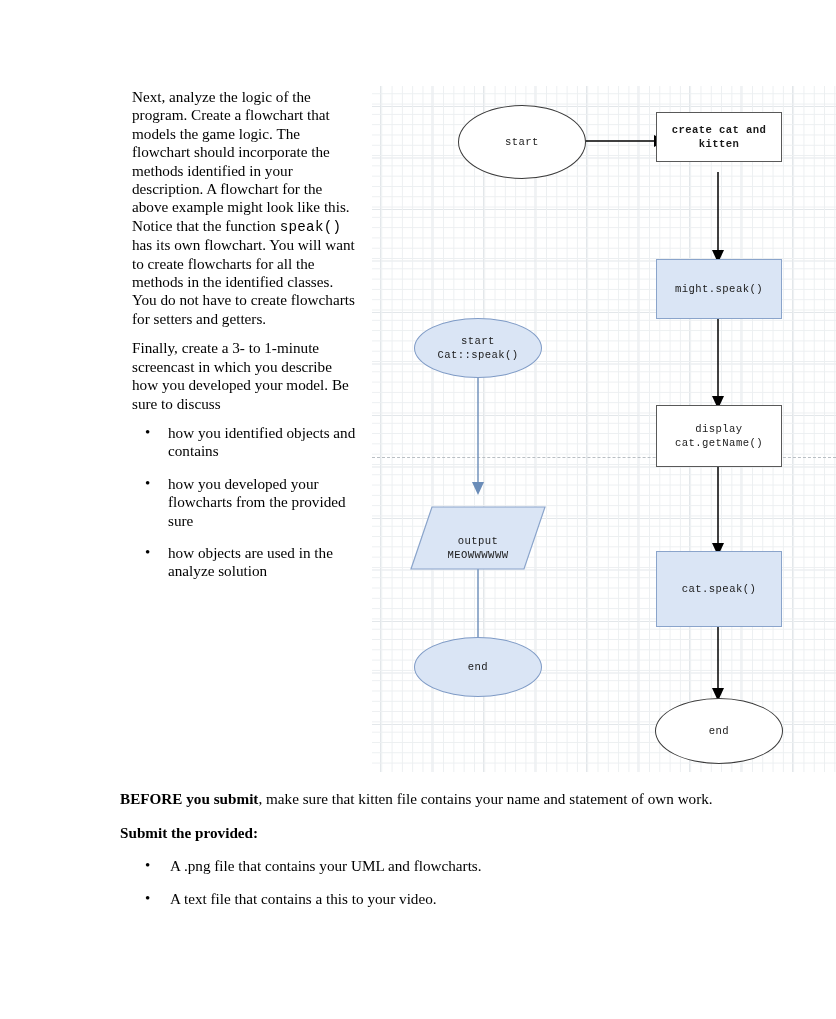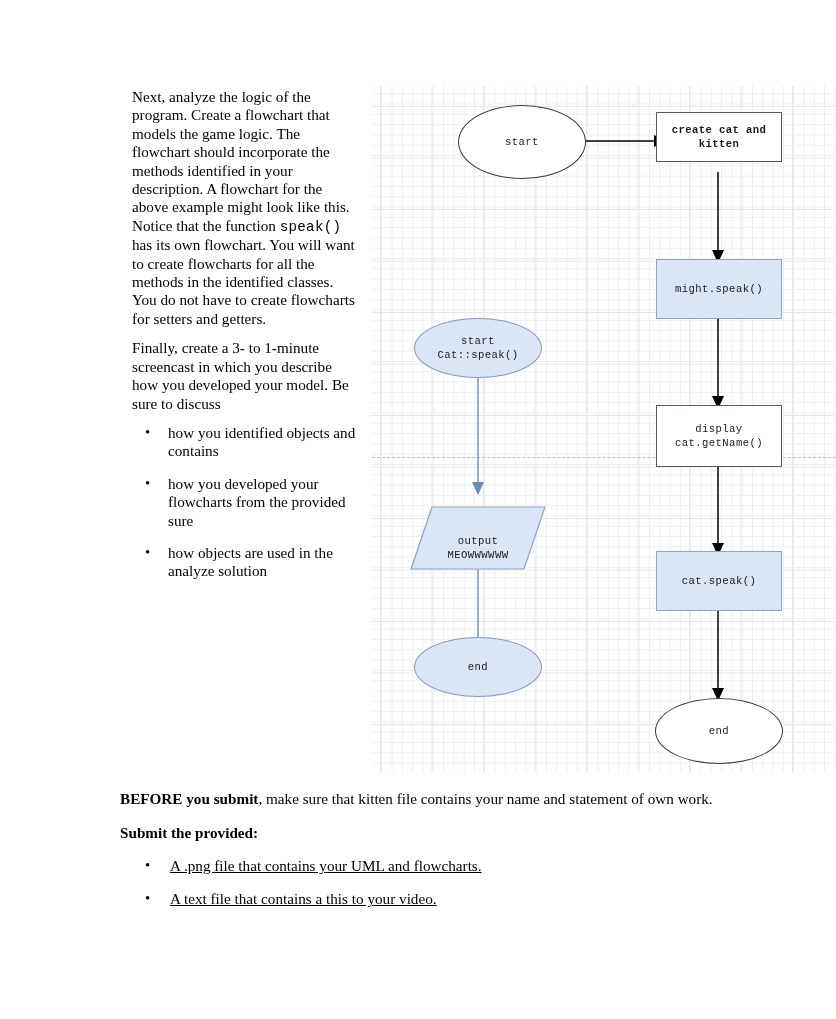--- a/index.html
+++ b/index.html
@@ -63,21 +63,20 @@
   }
   .bottom-block .para {
     font-size: 15.2px;
     line-height: 20px;
     margin: 0 0 14px 0;
   }
   .bold { font-weight: bold; }
   .bottom-block ul.bullets li {
     margin-bottom: 15px;
     padding-left: 28px;
-    text-decoration: underline;
   }
 
   
   .chart-canvas {
     position: absolute;
     left: 372px;
     top: 86px;
     width: 464px;
     height: 686px;
     background-color: #ffffff;
@@ -230,21 +229,21 @@
 
   <div class="node proc-blue" style="left:284px; top:173px; width:126px; height:60px;">
     <span>might.speak()</span>
   </div>
 
   <div class="node proc-white" style="left:284px; top:319px; width:126px; height:62px;">
     <span>display
 cat.getName()</span>
   </div>
 
-  <div class="node proc-blue" style="left:284px; top:465px; width:126px; height:60px;">
+  <div class="node proc-blue" style="left:284px; top:465px; width:126px; height:76px;">
     <span>cat.speak()</span>
   </div>
 
   <div class="node ellipse-white" style="left:283px; top:612px; width:128px; height:66px;">
     <span>end</span>
   </div>
 
   <div class="node ellipse-blue" style="left:42px; top:232px; width:128px; height:60px;">
     <span>start
 Cat::speak()</span>

